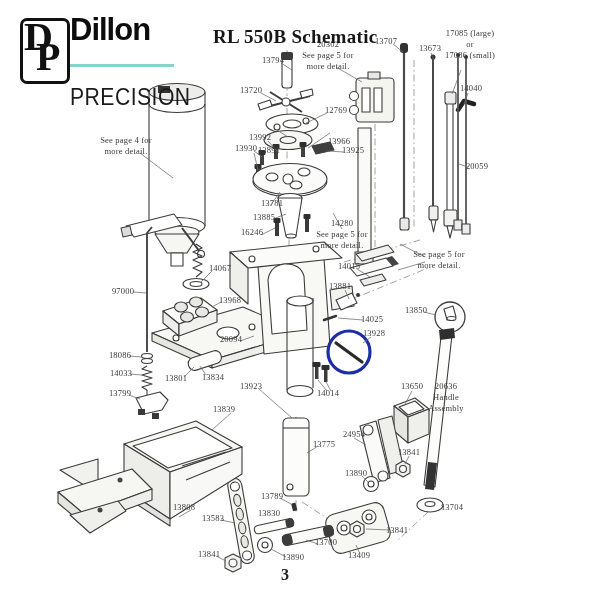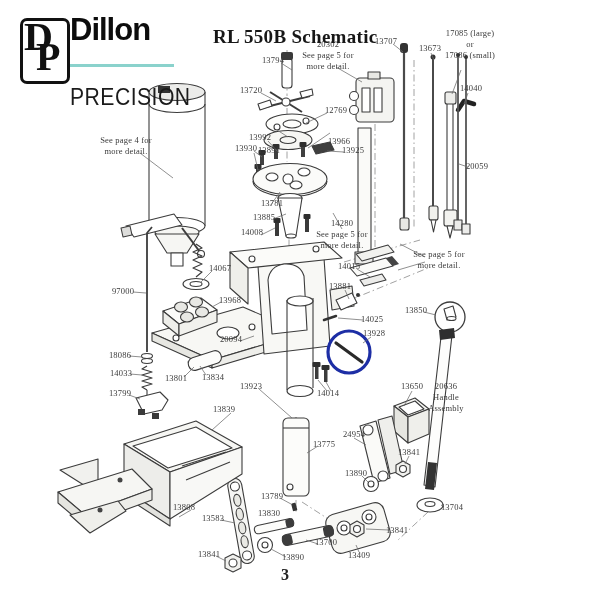--- a/index.html
+++ b/index.html
@@ -357,21 +357,21 @@
       <div class="part-label" style="left: 336px; top: 111px;">12769</div>
       <div class="part-label" style="left: 269px; top: 127px; margin-top: 24px;">13891</div>
       <div class="part-label" style="left: 339px; top: 130px; margin-top: 12px;">13966</div>
       <div class="part-label" style="left: 260px; top: 138px;">13992</div>
       <div class="part-label" style="left: 246px; top: 149px;">13930</div>
       <div class="part-label" style="left: 353px; top: 151px;">13925</div>
       <div class="part-label" style="left: 126px; top: 146px;">See page 4 for
 more detail.</div>
       <div class="part-label" style="left: 261px; top: 204px; margin-left: 11px;">13781</div>
       <div class="part-label" style="left: 264px; top: 218px;">13885</div>
-      <div class="part-label" style="left: 252px; top: 233px;">14008</div>
+      <div class="part-label" style="left: 252px; top: 233px;">16246</div>
       <div class="part-label" style="left: 342px; top: 235px;">14280
 See page 5 for
 more detail.</div>
       <div class="part-label" style="left: 439px; top: 260px;">See page 5 for
 more detail.</div>
       <div class="part-label" style="left: 220px; top: 269px;">14067</div>
       <div class="part-label" style="left: 349px; top: 267px;">14015</div>
       <div class="part-label" style="left: 340px; top: 287px;">13881</div>
       <div class="part-label" style="left: 123px; top: 292px;">97000</div>
       <div class="part-label" style="left: 230px; top: 301px;">13968</div>

